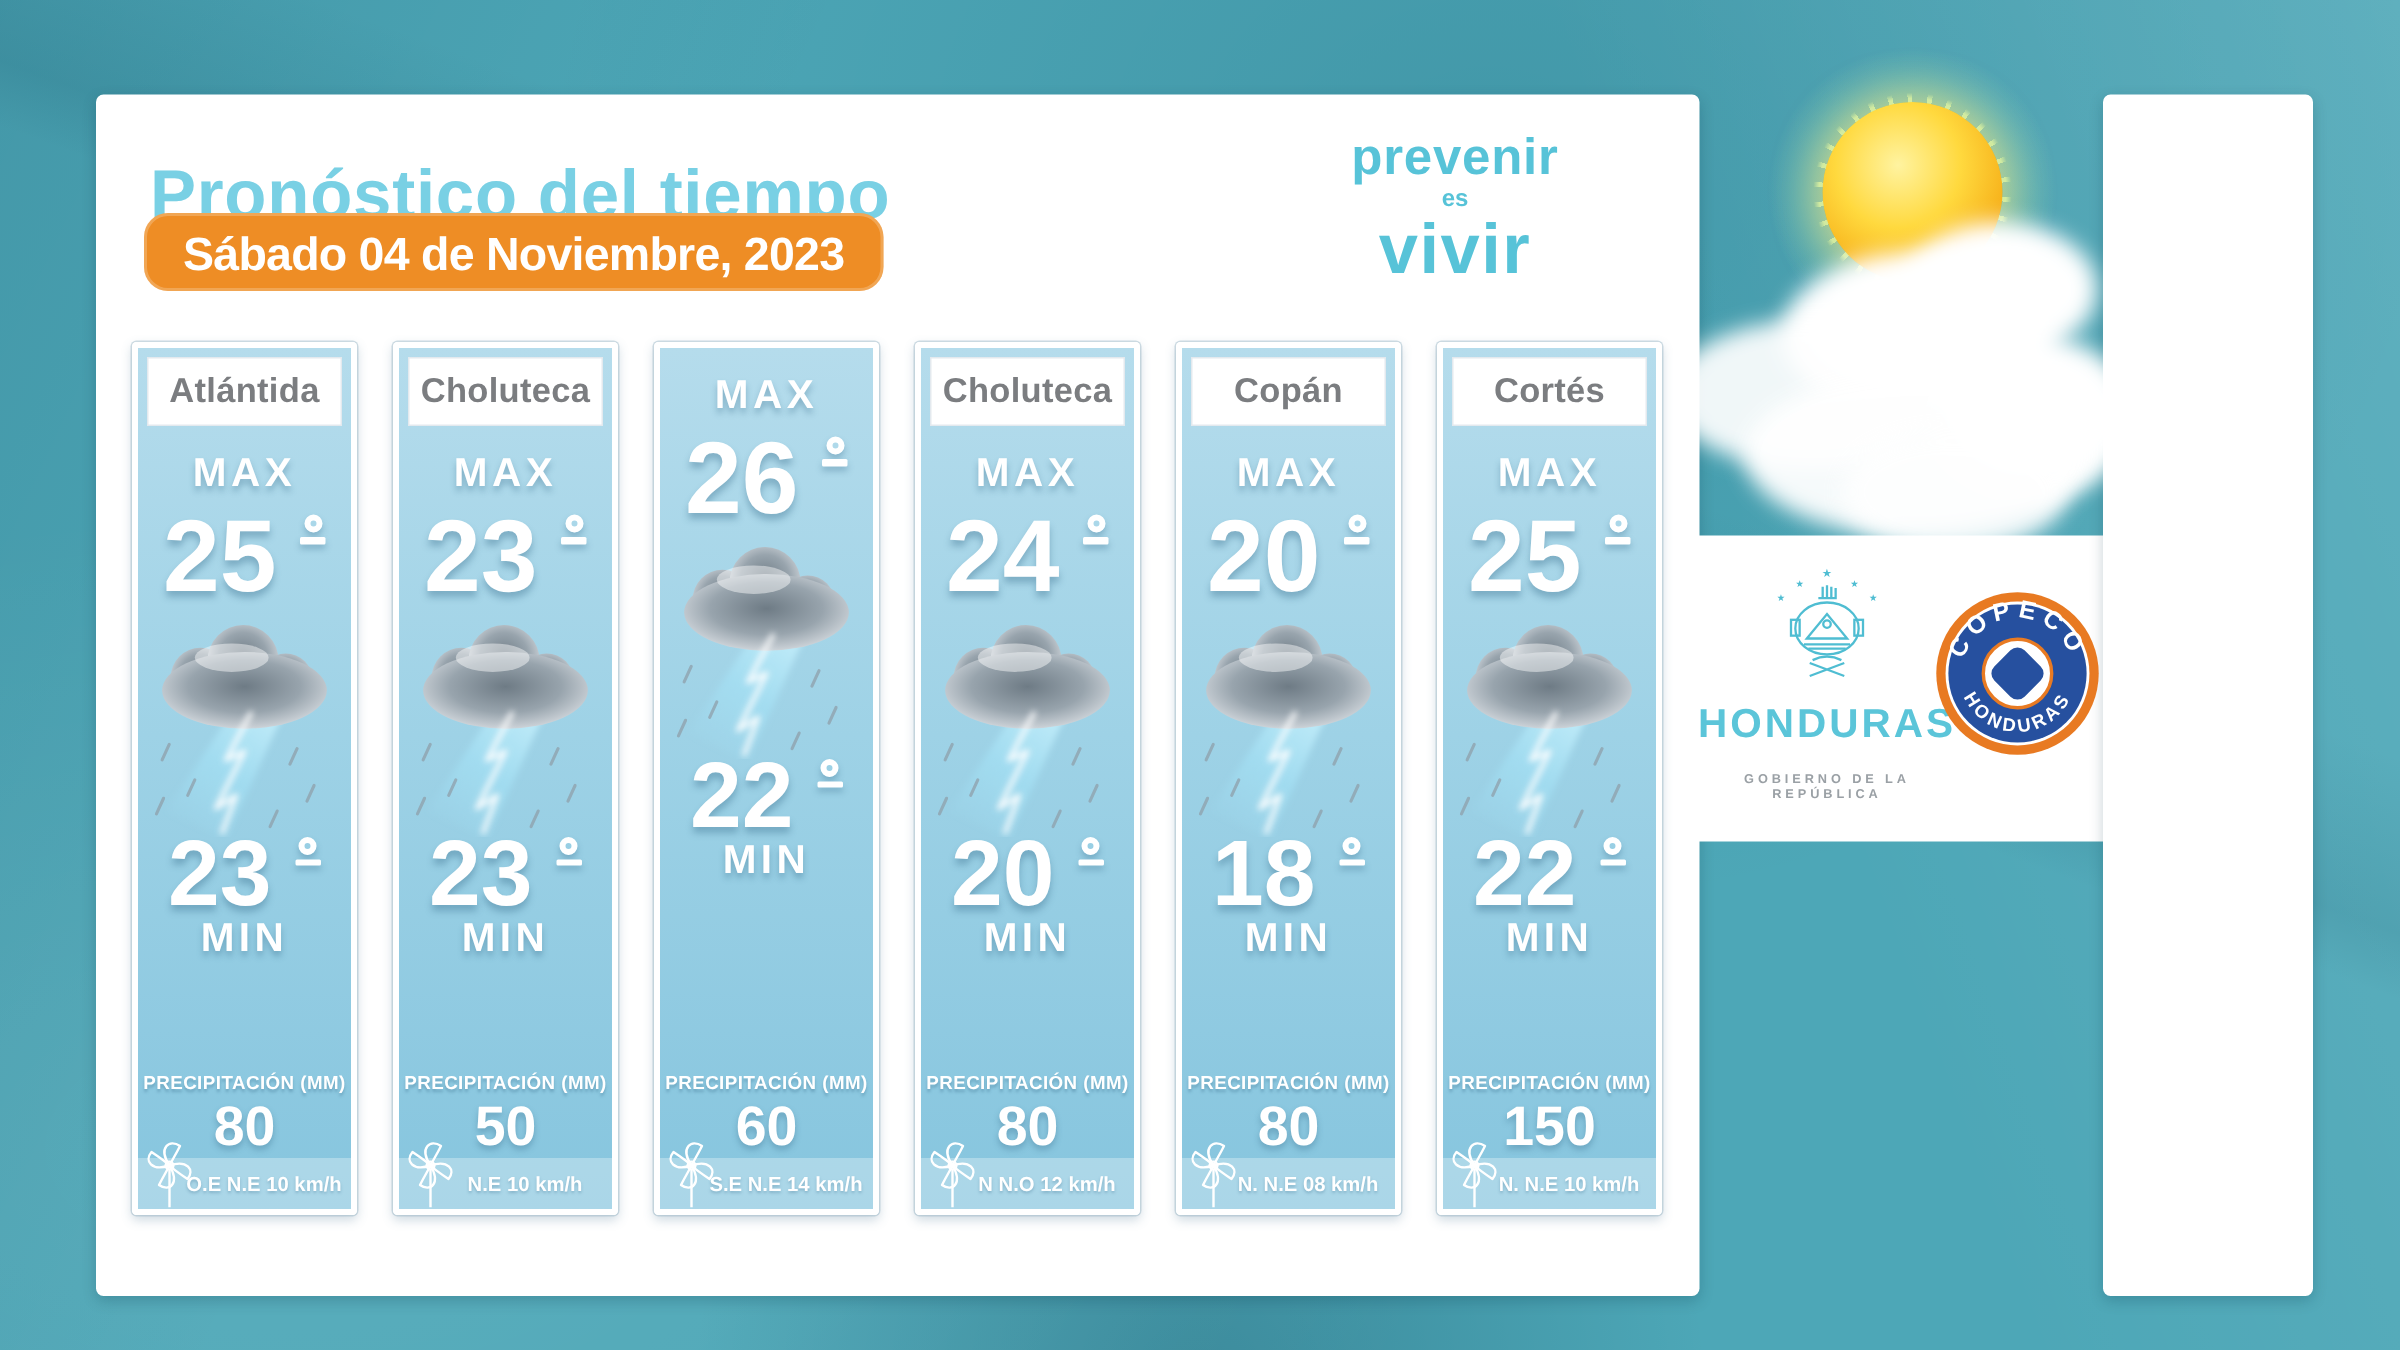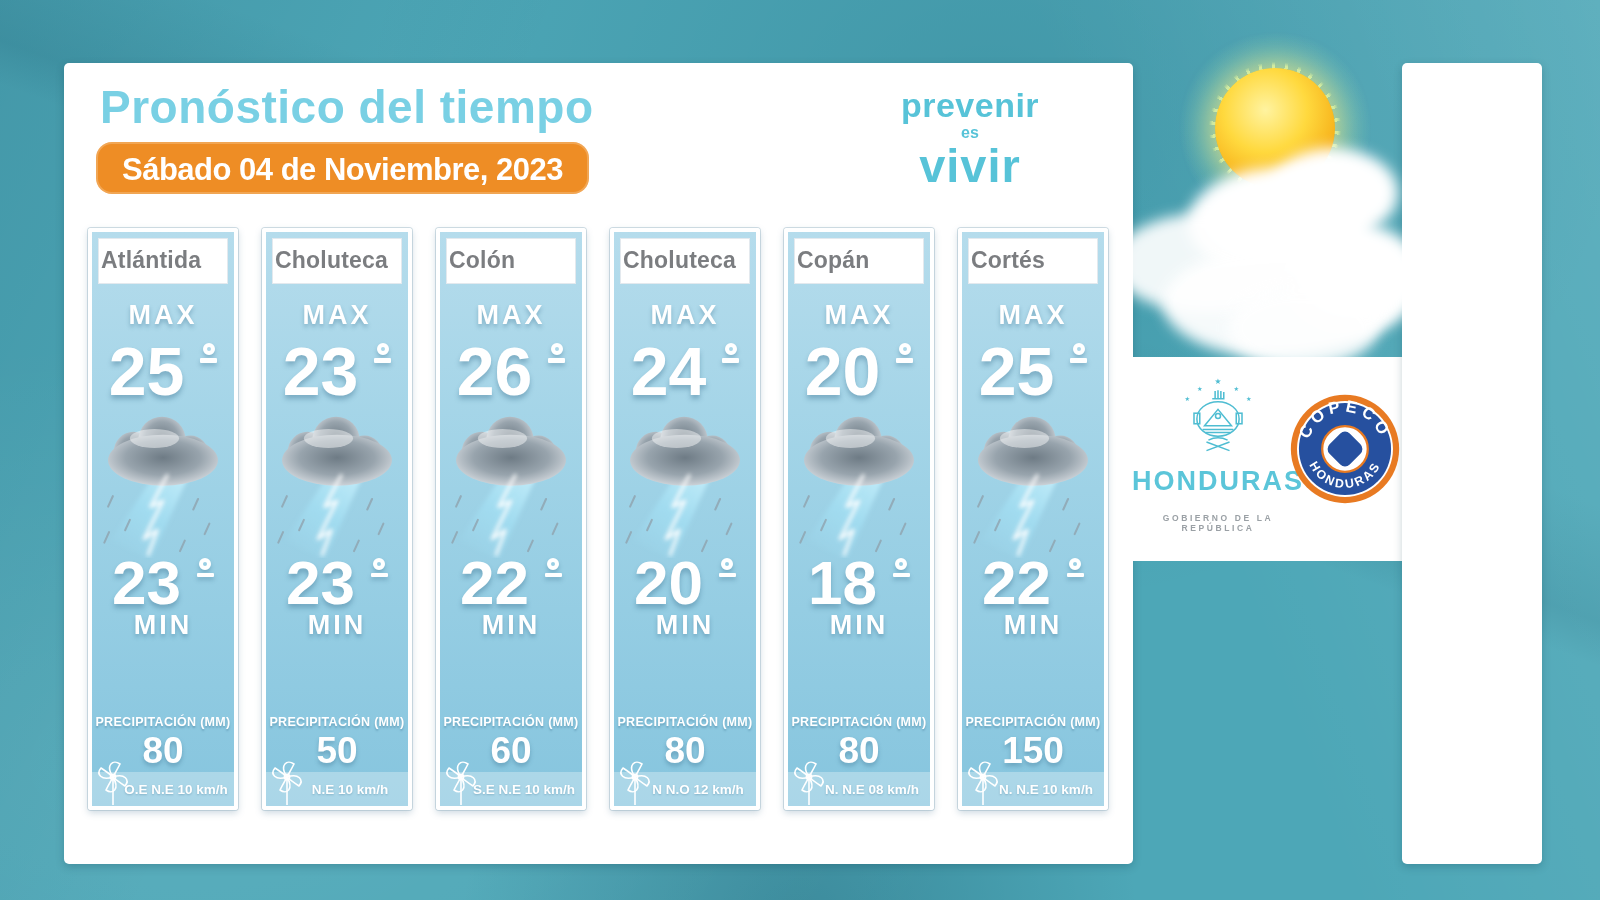--- a/index.html
+++ b/index.html
@@ -18,21 +18,21 @@
       radial-gradient(ellipse at 50% 104%, rgba(0,50,70,0.25), rgba(0,50,70,0) 30%);
   }
 
   
   .panel-main      { position:absolute; left:64px;  top:63px;  width:1069px; height:801px; background:#fff; border-radius:5px; box-shadow:0 3px 9px rgba(0,50,70,.22); }
   .panel-right     { position:absolute; left:1402px; top:63px; width:140px;  height:801px; background:#fff; border-radius:5px; box-shadow:0 3px 9px rgba(0,50,70,.22); }
   .panel-connector { position:absolute; left:1128px; top:357px; width:280px; height:204px; background:#fff; }
 
   
   .page-title {
-    position:absolute; left:100px; top:80px;
+    position:absolute; left:100px; top:102px;
     font-size:46px; font-weight:800; letter-spacing:.5px; color:#79d0e4;
   }
   .date-banner {
     position:absolute; left:96px; top:142px;
     background:#ee8d25; color:#fff; border-radius:16px;
     padding:10px 26px 6px; font-size:31px; font-weight:700; letter-spacing:-.5px;
     box-shadow:inset 0 0 0 2px rgba(255,255,255,.22);
   }
   .slogan { position:absolute; left:890px; top:88px; width:160px; text-align:center; color:#57c3d8; line-height:1; }
   .slogan .l1 { font-size:34px; font-weight:600; letter-spacing:.5px; }
@@ -44,21 +44,21 @@
   .card {
     position:relative; flex:1; height:582px;
     background:linear-gradient(180deg, #b5dcec 0%, #9ed2e6 45%, #86c5de 100%);
     border:4px solid #fff; border-radius:3px;
     box-shadow:0 0 0 1px rgba(150,180,195,.45), 0 3px 7px rgba(90,130,155,.30);
     display:flex; flex-direction:column; align-items:center;
     color:#fff;
   }
   .card-header {
     width:calc(100% - 12px); margin-top:6px; background:#fff; border:1px solid #e3e9ee;
-    text-align:left; padding:8px 2px 9px;
+    text-align:center; padding:8px 2px 9px;
   }
   .card-header .dept { font-size:23px; font-weight:700; color:#7b7d80; letter-spacing:.2px; }
   .lbl-max, .lbl-min {
     font-size:27px; font-weight:800; letter-spacing:3px;
     text-shadow:0 3px 4px rgba(58,110,140,.40);
   }
   .lbl-max { margin-top:16px; }
   .temp { display:flex; align-items:flex-start; justify-content:center; text-shadow:0 4px 5px rgba(58,110,140,.40);gap:12px; }
   .temp-max { margin-top:8px; }
   .temp .num { font-size:68px; font-weight:800; line-height:.95; }
@@ -269,23 +269,20 @@
           <path d="M20 20 C 8 24, 3 17, 8 11 C 14 15, 17 17, 20 20 Z"></path>
           <circle cx="20" cy="20" r="2.6"></circle>
           <line x1="20" y1="23" x2="20" y2="48"></line>
         </g>
       </svg>
       <span class="wind-text">N.E 10 km/h</span>
     </div>
   </div>
 
   <div class="card">
-    <div class="card-header">
-      <span class="dept">Colón</span>
-    </div>
     <div class="lbl-max">MAX</div>
     <div class="temp temp-max">
       <span class="num">26</span>
       <span class="deg">
             <span class="ring"></span>
             <span class="bar"></span>
           </span>
     </div>
     <svg class="storm" viewBox="0 0 150 160">
       <polygon points="86,42 112,52 62,162 20,142" fill="url(#beamGrad)" filter="url(#softBlur)"></polygon>
@@ -320,21 +317,21 @@
       <svg class="pinwheel" viewBox="0 0 40 48">
         <g stroke="#ffffff" stroke-width="1.6" fill="none" stroke-linejoin="round">
           <path d="M20 20 C 12 8, 20 2, 27 7 C 24 13, 22 16, 20 20 Z"></path>
           <path d="M20 20 C 32 16, 37 23, 32 29 C 26 25, 23 23, 20 20 Z"></path>
           <path d="M20 20 C 27 32, 20 38, 13 33 C 16 27, 18 24, 20 20 Z"></path>
           <path d="M20 20 C 8 24, 3 17, 8 11 C 14 15, 17 17, 20 20 Z"></path>
           <circle cx="20" cy="20" r="2.6"></circle>
           <line x1="20" y1="23" x2="20" y2="48"></line>
         </g>
       </svg>
-      <span class="wind-text">S.E N.E 10 km/h</span>
+      <span class="wind-text">S.E N.E 14 km/h</span>
     </div>
   </div>
 
   <div class="card">
     <div class="card-header">
       <span class="dept">Choluteca</span>
     </div>
     <div class="lbl-max">MAX</div>
     <div class="temp temp-max">
       <span class="num">24</span>

